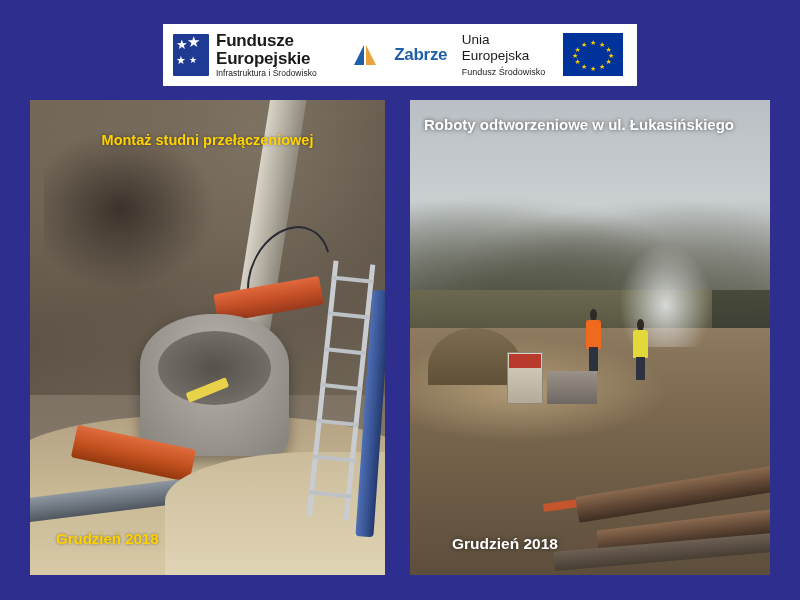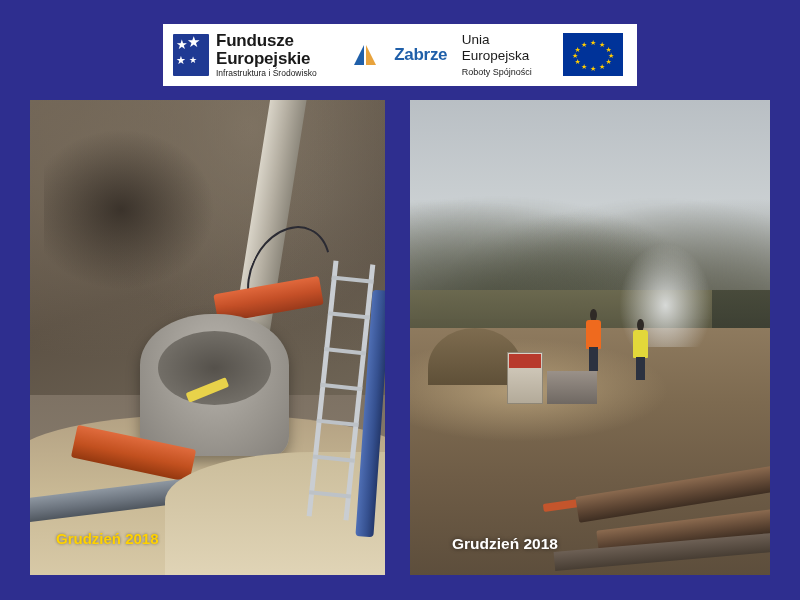--- a/index.html
+++ b/index.html
@@ -445,21 +445,21 @@
     <div class="zabrze-mark">
       <div class="p1"></div>
       <div class="p2"></div>
     </div>
     <div class="zabrze-text">Zabrze</div>
   </div>
 
   <div class="eu-logo">
     <div class="eu-text">
       <div class="l1">Unia Europejska</div>
-      <div class="l2">Roboty Spójności</div>
+      <div class="l2">Fundusz Środowisko</div>
     </div>
     <div class="eu-flag" id="eu-flag">
         <span class="estar" style="left: 50%; top: 20%;">★</span>
         <span class="estar" style="left: 65%; top: 24.0192%;">★</span>
         <span class="estar" style="left: 75.9808%; top: 35%;">★</span>
         <span class="estar" style="left: 80%; top: 50%;">★</span>
         <span class="estar" style="left: 75.9808%; top: 65%;">★</span>
         <span class="estar" style="left: 65%; top: 75.9808%;">★</span>
         <span class="estar" style="left: 50%; top: 80%;">★</span>
         <span class="estar" style="left: 35%; top: 75.9808%;">★</span>
@@ -494,20 +494,21 @@
     <div class="rung" style="top:20%"></div>
     <div class="rung" style="top:34%"></div>
     <div class="rung" style="top:48%"></div>
     <div class="rung" style="top:62%"></div>
     <div class="rung" style="top:76%"></div>
     <div class="rung" style="top:90%"></div>
   </div>
   <div class="lp-blue-pipe"></div>
 
   <div class="caption cap-left-title">
+    <div>Montaż studni przełączeniowej</div>
   </div>
   <div class="caption cap-left-date">Grudzień 2018</div>
 </div>
 
 <div class="photo photo-right">
   <div class="rp-sky"></div>
   <div class="rp-trees"></div>
   <div class="rp-hedge"></div>
   <div class="rp-fence"></div>
   <div class="rp-ground"></div>
@@ -525,14 +526,15 @@
   <div class="rp-worker2">
     <div class="hd"></div>
       <div class="hi"></div>
       <div class="lg"></div>
   </div>
   <div class="rp-tool"></div>
   <div class="rp-rail1"></div>
   <div class="rp-rail2"></div>
   <div class="rp-plank"></div>
 
+  <div class="caption cap-right-title">Roboty odtworzeniowe w ul. Łukasińskiego</div>
   <div class="caption cap-right-date">Grudzień 2018</div>
 </div>
 
 </body></html>

